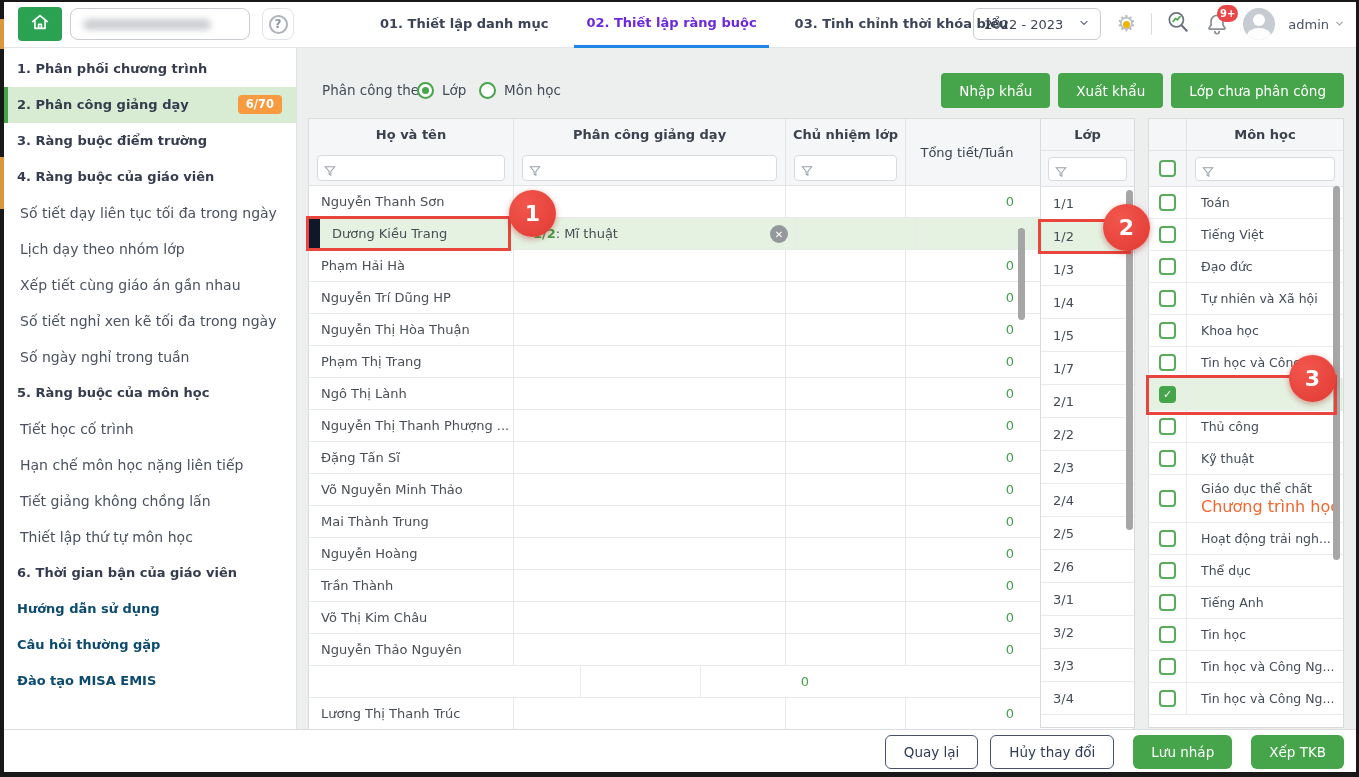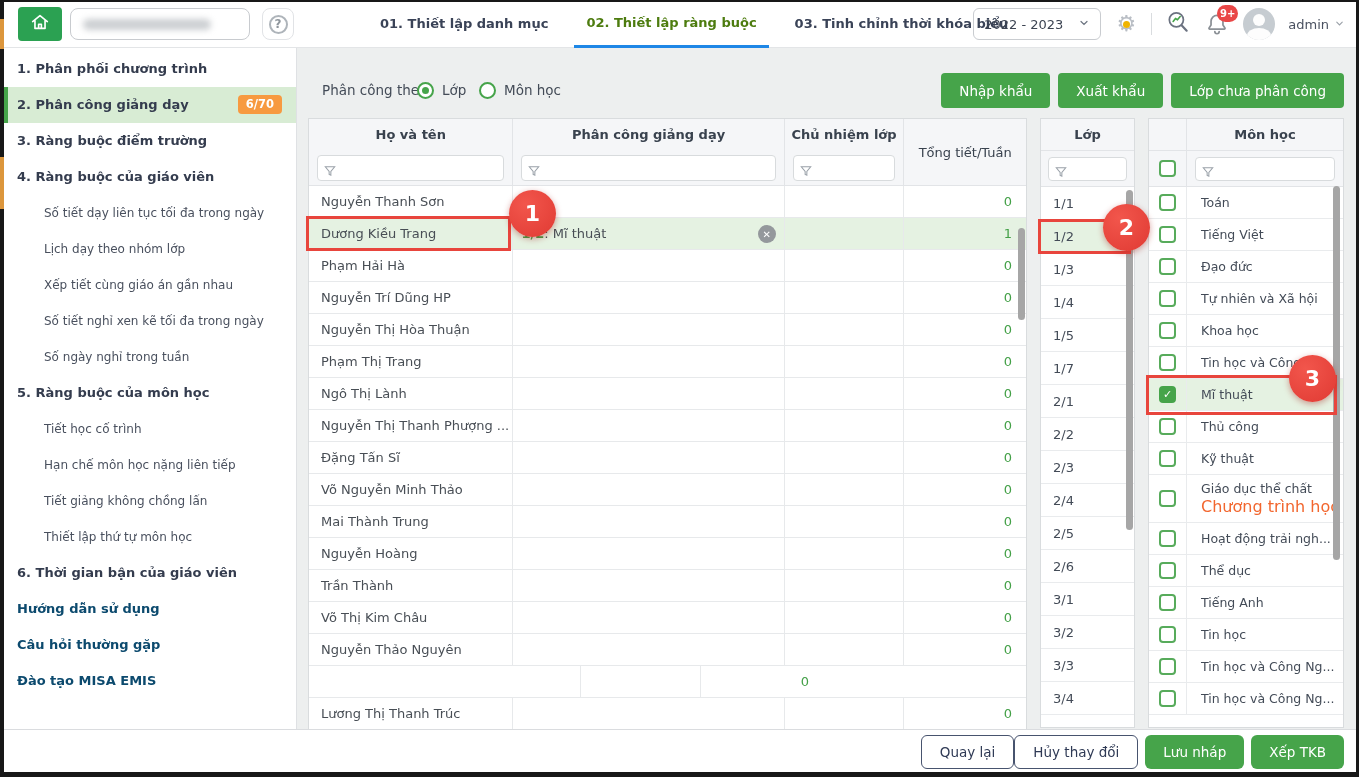--- a/index.html
+++ b/index.html
@@ -12,63 +12,63 @@
 
   
   header { position:absolute; left:0; top:0; width:1359px; height:48px; background:#fff; border-bottom:1px solid #e3e5e7; z-index:10; }
   .home-btn { position:absolute; left:18px; top:7px; width:44px; height:34px; background:#2ba152; border-radius:4px; display:flex; align-items:center; justify-content:center; cursor:pointer; }
   .school-box { position:absolute; left:70px; top:8px; width:180px; height:32px; border:1px solid #c8cbcf; border-radius:8px; background:#fff; display:flex; align-items:center; }
   .blurbar { width:72%; height:11px; margin-left:12px; background:#9aa0a6; opacity:.5; border-radius:6px; filter:blur(3px); }
   .help-btn { position:absolute; left:262px; top:8px; width:32px; height:32px; border:1px solid #e1e3e6; border-radius:8px; background:#fff; display:flex; align-items:center; justify-content:center; }
   .qmark { width:19px; height:19px; border:2px solid #aeb4ba; border-radius:50%; color:#8e959c; font-size:12px; font-weight:bold; display:flex; align-items:center; justify-content:center; }
   .tabs { position:absolute; left:368px; top:0; height:48px; display:flex; gap:14px; }
   .tab { height:48px; line-height:48px; padding:0 12px; font-size:13px; font-weight:bold; color:#3a4357; cursor:pointer; white-space:nowrap; }
-  .tab.active { color:#4d7c0f; border-bottom:3px solid #1e87e6; line-height:45px; }
+  .tab.active { color:#6d28d9; border-bottom:3px solid #1e87e6; line-height:45px; }
   .hdr-right { position:absolute; right:14px; top:0; height:48px; display:flex; align-items:center; gap:13px; }
   .year-box { width:128px; height:32px; border:1px solid #c9ccd0; border-radius:6px; display:flex; align-items:center; justify-content:space-between; padding:0 10px; font-size:13px; color:#3c4452; cursor:pointer; }
   .gear-wrap { position:relative; width:24px; height:24px; display:flex; align-items:center; justify-content:center; cursor:pointer; }
   .gear-glyph { font-size:22px; color:#b9bec5; line-height:1; }
   .gear-dot { position:absolute; left:9px; top:9px; width:7px; height:7px; border-radius:50%; background:#f0b400; }
   .vdiv { width:1px; height:22px; background:#d9dcdf; }
   .bell-wrap { position:relative; width:26px; height:26px; cursor:pointer; }
   .bell-badge { position:absolute; right:-8px; top:-6px; min-width:19px; height:17px; background:#e94747; color:#fff; font-size:10px; font-weight:bold; border-radius:9px; display:flex; align-items:center; justify-content:center; padding:0 3px; }
   .avatar { position:relative; width:32px; height:32px; border-radius:50%; background:#c6ccd1; overflow:hidden; cursor:pointer; }
   .avatar::before { content:""; position:absolute; left:10px; top:6px; width:12px; height:12px; border-radius:50%; background:#fdfdfd; }
   .avatar::after { content:""; position:absolute; left:4px; top:20px; width:24px; height:16px; border-radius:50%; background:#fdfdfd; }
   .admin { display:flex; align-items:center; gap:5px; font-size:13px; color:#4a5160; cursor:pointer; }
 
   
   aside { position:absolute; left:0; top:48px; width:297px; height:681px; background:#fff; border-right:1px solid #dfe1e4; padding-top:3px; z-index:5; }
   .side-item { position:relative; height:36px; line-height:36px; padding-left:17px; font-size:13px; font-weight:bold; color:#343c4e; cursor:pointer; white-space:nowrap; }
-  .side-item.sub { padding-left:44px; font-weight:normal; font-size:12px; color:#49505e; }
+  .side-item.sub { padding-left:20px; font-weight:normal; font-size:14px; color:#49505e; }
   .side-item.link { color:#0c4a6e; }
   .side-item.active { background:#d8ecd4; }
   .side-item.active::before { content:""; position:absolute; left:4px; top:0; bottom:0; width:4px; background:#46a44a; }
   .badge { float:right; margin-right:14px; margin-top:8px; background:#f79a40; color:#fff; border-radius:4px; font-size:11.5px; font-weight:bold; line-height:19px; padding:0 8px; }
 
   
   .tb-label { position:absolute; left:322px; top:82px; font-size:13.5px; color:#434b57; }
   .radio { position:absolute; width:17px; height:17px; border:2px solid #46a44a; border-radius:50%; background:#fff; cursor:pointer; }
   .radio.on::after { content:""; position:absolute; left:3px; top:3px; width:7px; height:7px; border-radius:50%; background:#46a44a; }
   .radio-lbl { position:absolute; top:82px; font-size:13.5px; color:#434b57; cursor:pointer; }
   .tb-btns { position:absolute; right:15px; top:73px; display:flex; gap:8px; }
   .btn-green { height:35px; background:#46a44a; color:#fff; border:none; border-radius:4px; font-size:13.5px; padding:0 18px; cursor:pointer; white-space:nowrap; font-family:inherit; }
 
   
-  .tt { position:absolute; left:308px; top:118px; width:719px; background:#0f172a; border:1px solid #d9dcde; }
+  .tt { position:absolute; left:308px; top:118px; width:826px; background:#0f172a; border:1px solid #d9dcde; }
   .thead { display:flex; height:67px; background:#f5f6f8; border-bottom:1px solid #e2e4e7; }
   .hcol { border-right:1px solid #e2e4e7; }
   .hcol:last-child { border-right:none; display:flex; align-items:center; justify-content:center; font-weight:normal; font-size:13px; color:#39424e; }
   .hlabel { height:32px; line-height:32px; text-align:center; font-weight:bold; font-size:13px; color:#39424e; }
   .hfilter { position:relative; height:35px; padding:4px 8px; }
   .hfilter input { width:100%; height:26px; border:1px solid #d8dbdd; border-radius:4px; padding-left:26px; font-size:12px; color:#434b57; outline:none; background:#fff; }
   .funnel { position:absolute; left:15px; top:11px; pointer-events:none; }
   .w1{width:205px;} .w2{width:272px;} .w3{width:120px;} .w4{width:122px;}
   .trow { display:flex; height:32px; border-bottom:1px solid #e7e9eb; background:#fff; }
-  .trow.sel { background:#e5f2e2; }
+  .trow.sel { background:#e5f2e2;margin-left:11px; }
   .c { height:100%; border-right:1px solid #e7e9eb; display:flex; align-items:center; font-size:13px; color:#484e55; overflow:hidden; white-space:nowrap; }
   .c.c1 { padding-left:12px; }
   .c.c2 { position:relative; padding-left:8px; }
   .c.c4 { border-right:none; justify-content:flex-end; padding-right:14px; color:#43a047; }
   .asg-class { color:#43a047; font-weight:bold; }
   .close-x { position:absolute; right:8px; top:7px; width:18px; height:18px; border-radius:50%; background:#94989c; color:#fff; font-size:10px; display:flex; align-items:center; justify-content:center; cursor:pointer; }
 
   
   .sbar { position:absolute; width:7px; border-radius:4px; background:#a6a6a6; z-index:20; }
 
@@ -95,21 +95,21 @@
   .srow.tall { height:48px; }
   .srow.sel { background:#e5f2e2; }
   .cbcell { width:38px; border-right:1px solid #e9ebed; display:flex; align-items:center; justify-content:center; flex:none; }
   .cb { width:17px; height:17px; border:2px solid #57ab5b; border-radius:4px; background:#fff; display:flex; align-items:center; justify-content:center; cursor:pointer; }
   .cb.on { background:#46a44a; border-color:#46a44a; }
   .cb.on::after { content:"✓"; color:#fff; font-size:11px; font-weight:bold; line-height:1; }
   .sl { flex:1; display:flex; flex-direction:column; justify-content:center; padding-left:14px; font-size:12.5px; color:#434b57; white-space:nowrap; overflow:hidden; }
   .snote { font-size:16px; color:#f2662e; margin-top:1px; }
 
   
-  footer { position:absolute; left:0; top:729px; width:1359px; height:44px; background:#fff; border-top:1px solid #dadcdf; display:flex; align-items:center; justify-content:flex-end; padding-right:15px; z-index:10; }
+  footer { position:absolute; left:0; top:729px; width:1359px; height:44px; background:#fff; border-top:1px solid #dadcdf; display:flex; align-items:center; justify-content:flex-end; gap:12px; padding-right:15px; z-index:10; }
   .btn-outline { height:34px; background:#fff; border:1px solid #47536e; color:#2f3a55; border-radius:6px; font-size:13.5px; padding:0 18px; cursor:pointer; white-space:nowrap; font-family:inherit; }
   footer .btn-green { height:34px; border-radius:6px;margin-left:7px; }
 
   
   .ann-box { position:absolute; border:3px solid #e8453d; z-index:40; pointer-events:none; }
   .ann-circle { position:absolute; width:47px; height:47px; border-radius:50%; background:radial-gradient(circle at 35% 30%, #f2564c, #e03a33); color:#fff; font-size:22px; font-weight:bold; display:flex; align-items:center; justify-content:center; box-shadow:0 2px 6px rgba(160,25,20,.4); z-index:41; pointer-events:none; }
 </style>
 </head>
 <body>
 
@@ -415,21 +415,20 @@
   <div class="srow">
       <div class="cbcell">
         <span class="cb"></span>
       </div>
       <div class="sl">Tin học và Công ng...</div>
     </div>
   <div class="srow sel">
       <div class="cbcell">
         <span class="cb on"></span>
       </div>
-      <div class="sl">Mĩ thuật</div>
     </div>
   <div class="srow">
       <div class="cbcell">
         <span class="cb"></span>
       </div>
       <div class="sl">Thủ công</div>
     </div>
   <div class="srow">
       <div class="cbcell">
         <span class="cb"></span>

